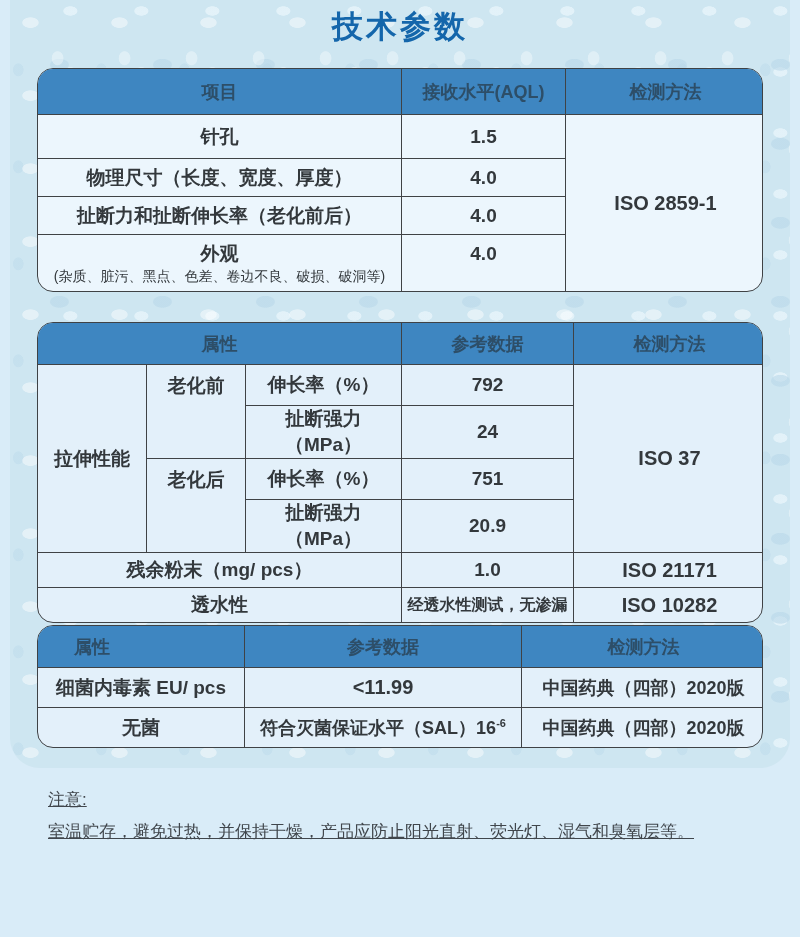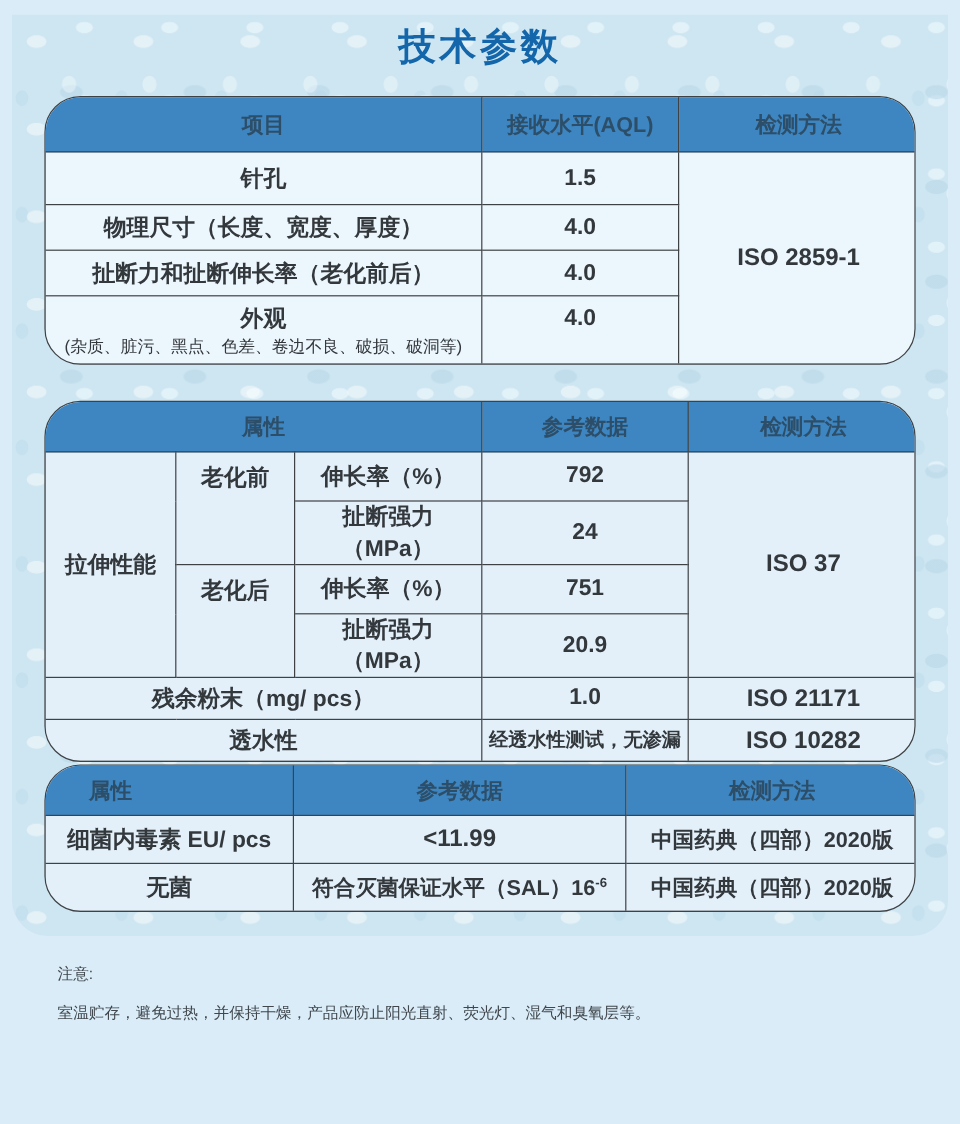--- a/index.html
+++ b/index.html
@@ -14,21 +14,21 @@
     --body-text:#33383c;
     --note-text:#40464c;
   }
   *{margin:0;padding:0;box-sizing:border-box;}
   html,body{width:800px;height:937px;overflow:hidden;}
   body{
     font-family:"Liberation Sans","DejaVu Sans",sans-serif;
     background:var(--page-bg);
     position:relative;
   }
-  .page{position:absolute;left:0;top:12px;width:800px;height:764px;}
+  .page{position:absolute;left:0;top:0;width:800px;height:764px;}
   
   .panel{
     position:absolute;left:10px;top:0;width:780px;height:768px;
     background-color:var(--panel-bg);
     background-image:
       radial-gradient(ellipse 14px 9px at 23% 31%, rgba(255,255,255,.45) 0 55%, transparent 62%),
       radial-gradient(ellipse 10px 12px at 71% 64%, rgba(255,255,255,.35) 0 55%, transparent 62%),
       radial-gradient(ellipse 16px 10px at 48% 82%, rgba(183,214,232,.55) 0 55%, transparent 63%),
       radial-gradient(ellipse 12px 8px at 85% 18%, rgba(230,244,250,.85) 0 55%, transparent 62%),
       radial-gradient(ellipse 9px 11px at 10% 72%, rgba(188,218,235,.5) 0 55%, transparent 62%);
@@ -36,21 +36,21 @@
     border-radius:0 0 30px 30px;
   }
   .page-title{
     position:absolute;left:0;top:6px;width:800px;
     text-align:center;font-size:31px;font-weight:bold;
     color:var(--title-blue);letter-spacing:3px;
   }
   .tbl-wrap{
     position:absolute;left:37px;width:726px;
     border:1px solid var(--border-dark);
-    border-radius:30px;overflow:hidden;
+    border-radius:16px;overflow:hidden;
     background:var(--cell-bg);
   }
   #tbl1{top:68px;}
   #tbl2{top:322px;background:var(--cell-bg-alt);}
   #tbl3{top:625px;background:var(--cell-bg-alt);}
   table{
     border-collapse:collapse;table-layout:fixed;
     margin:-1px;width:calc(100% + 2px);
   }
   th,td{
@@ -72,21 +72,21 @@
   .r41{height:41px;} .r35{height:35px;} .r40{height:40px;}
   .num{font-size:19px;}
   .iso{font-size:20px;}
   .cell-sub{font-size:14px;font-weight:normal;line-height:17px;margin-top:1px;}
   .vtop{vertical-align:top;padding-top:8px;}
   .th-left{text-align:left;padding-left:36px;}
   .small-val{font-size:16px;padding:0 2px;}
   sup{font-size:11px;}
   .notes{
     position:absolute;left:48px;top:784px;width:720px;
-    color:var(--note-text);font-size:13px;line-height:32px;
+    color:var(--note-text);font-size:17px;line-height:32px;text-decoration:underline;
   }
 </style>
 </head>
 <body>
 
 <div class="page">
   <div class="panel"></div>
 
   <div class="page-title">技术参数</div>
 

